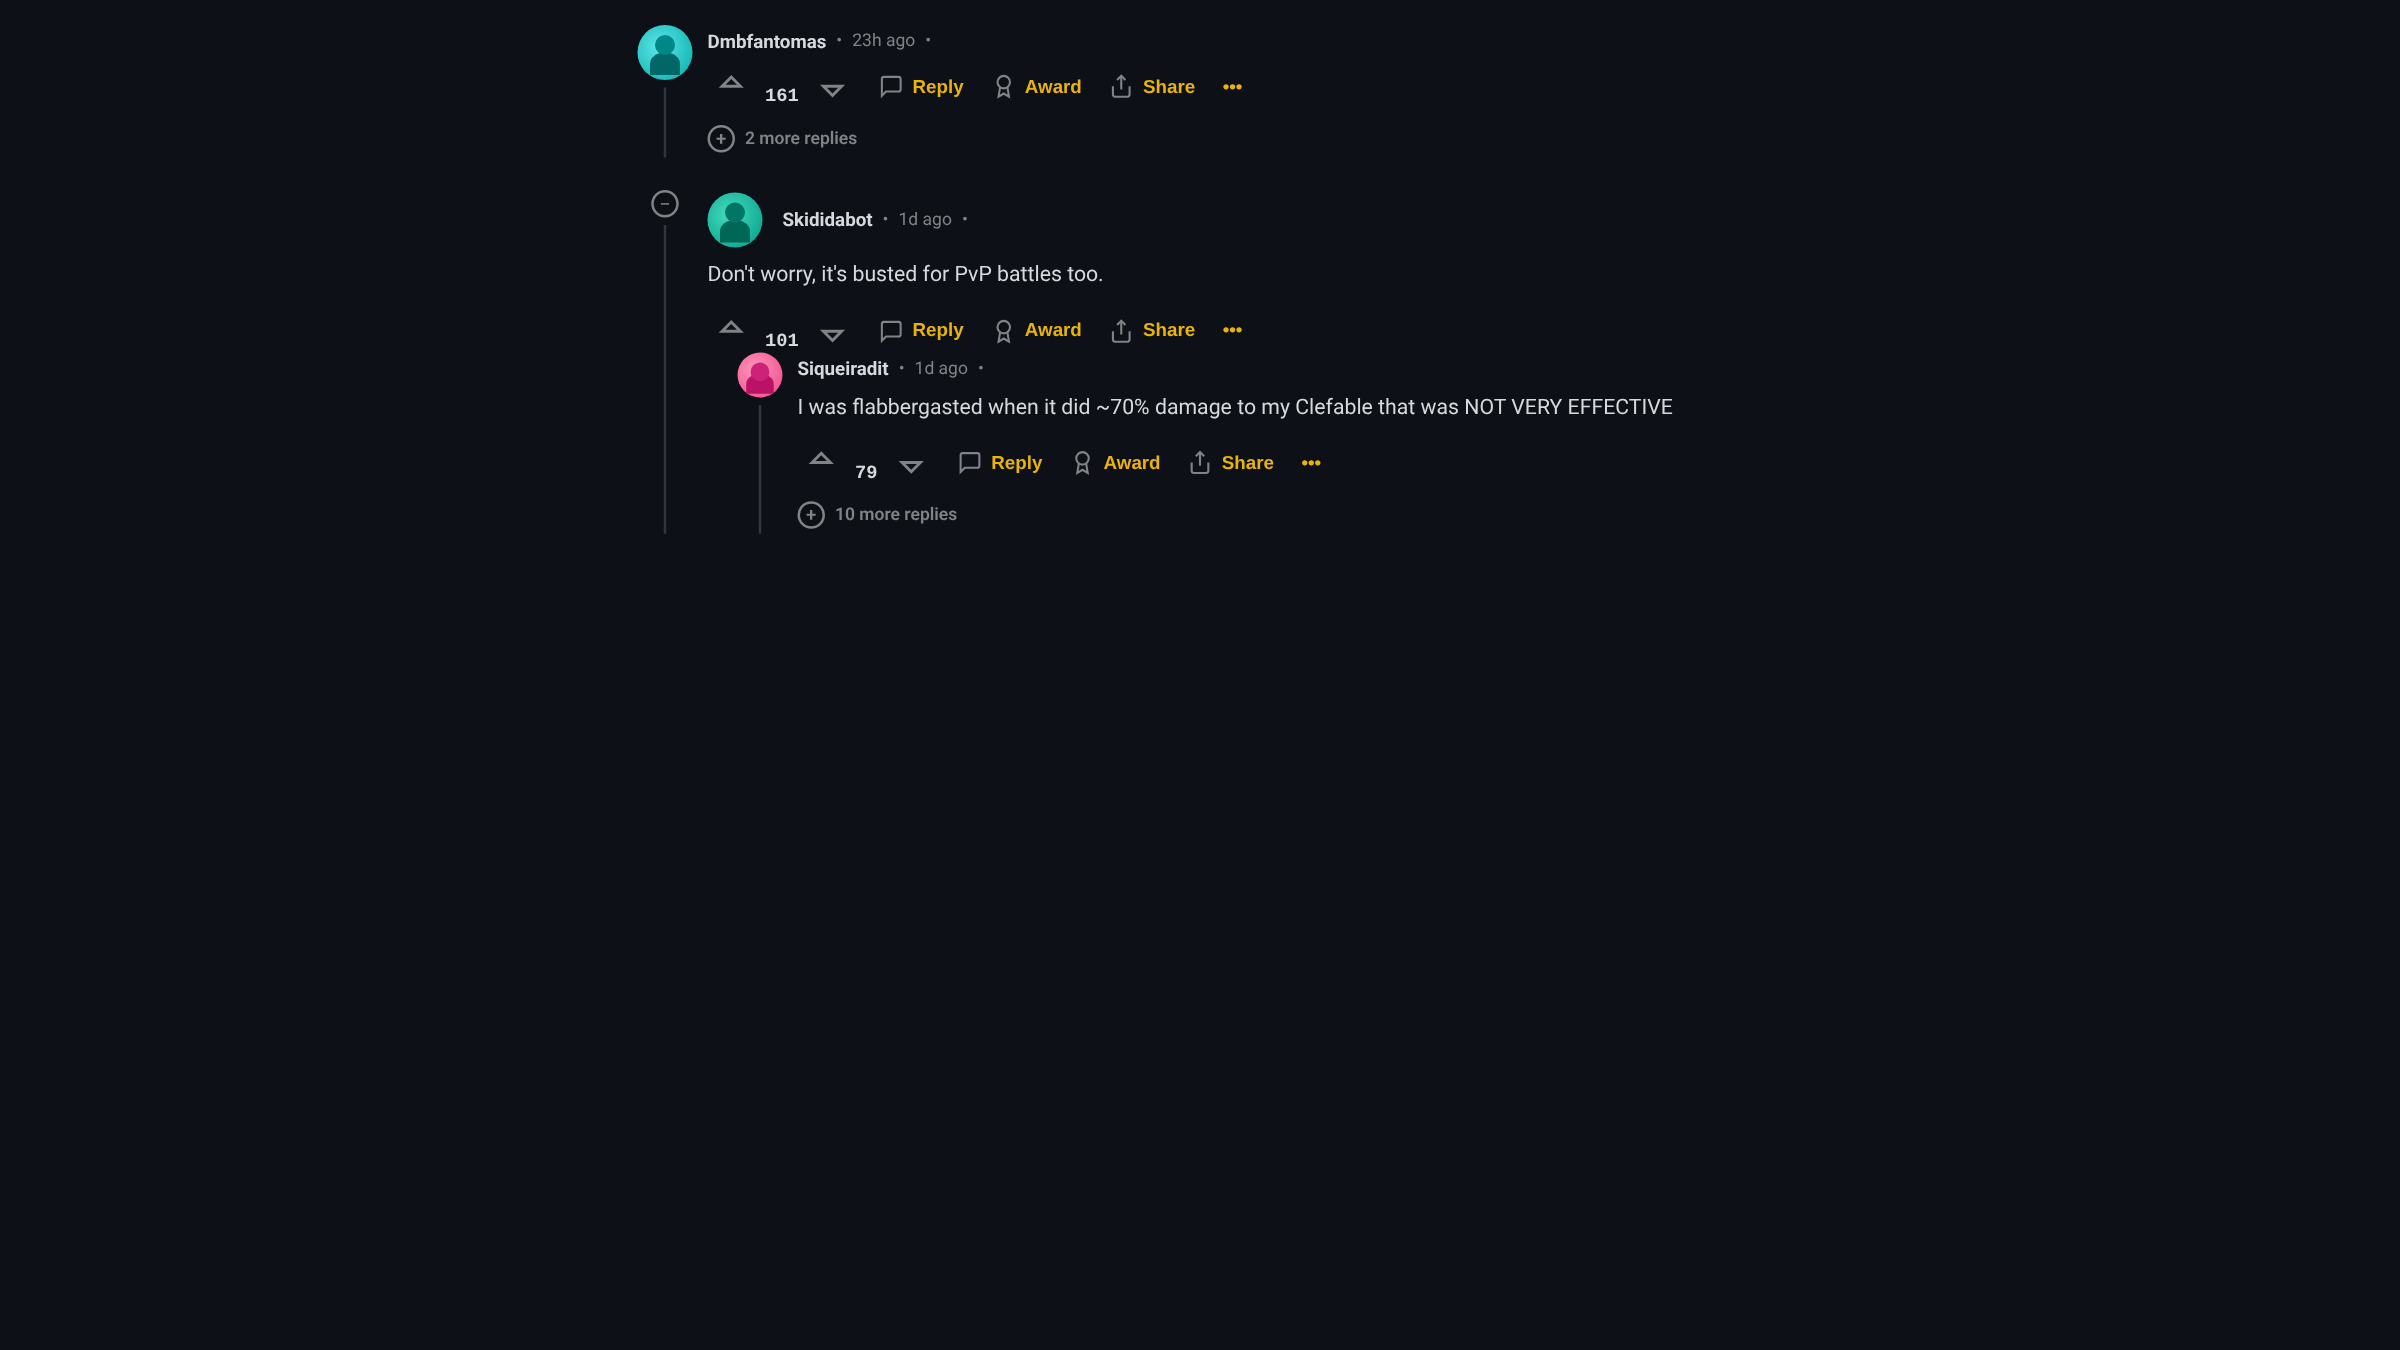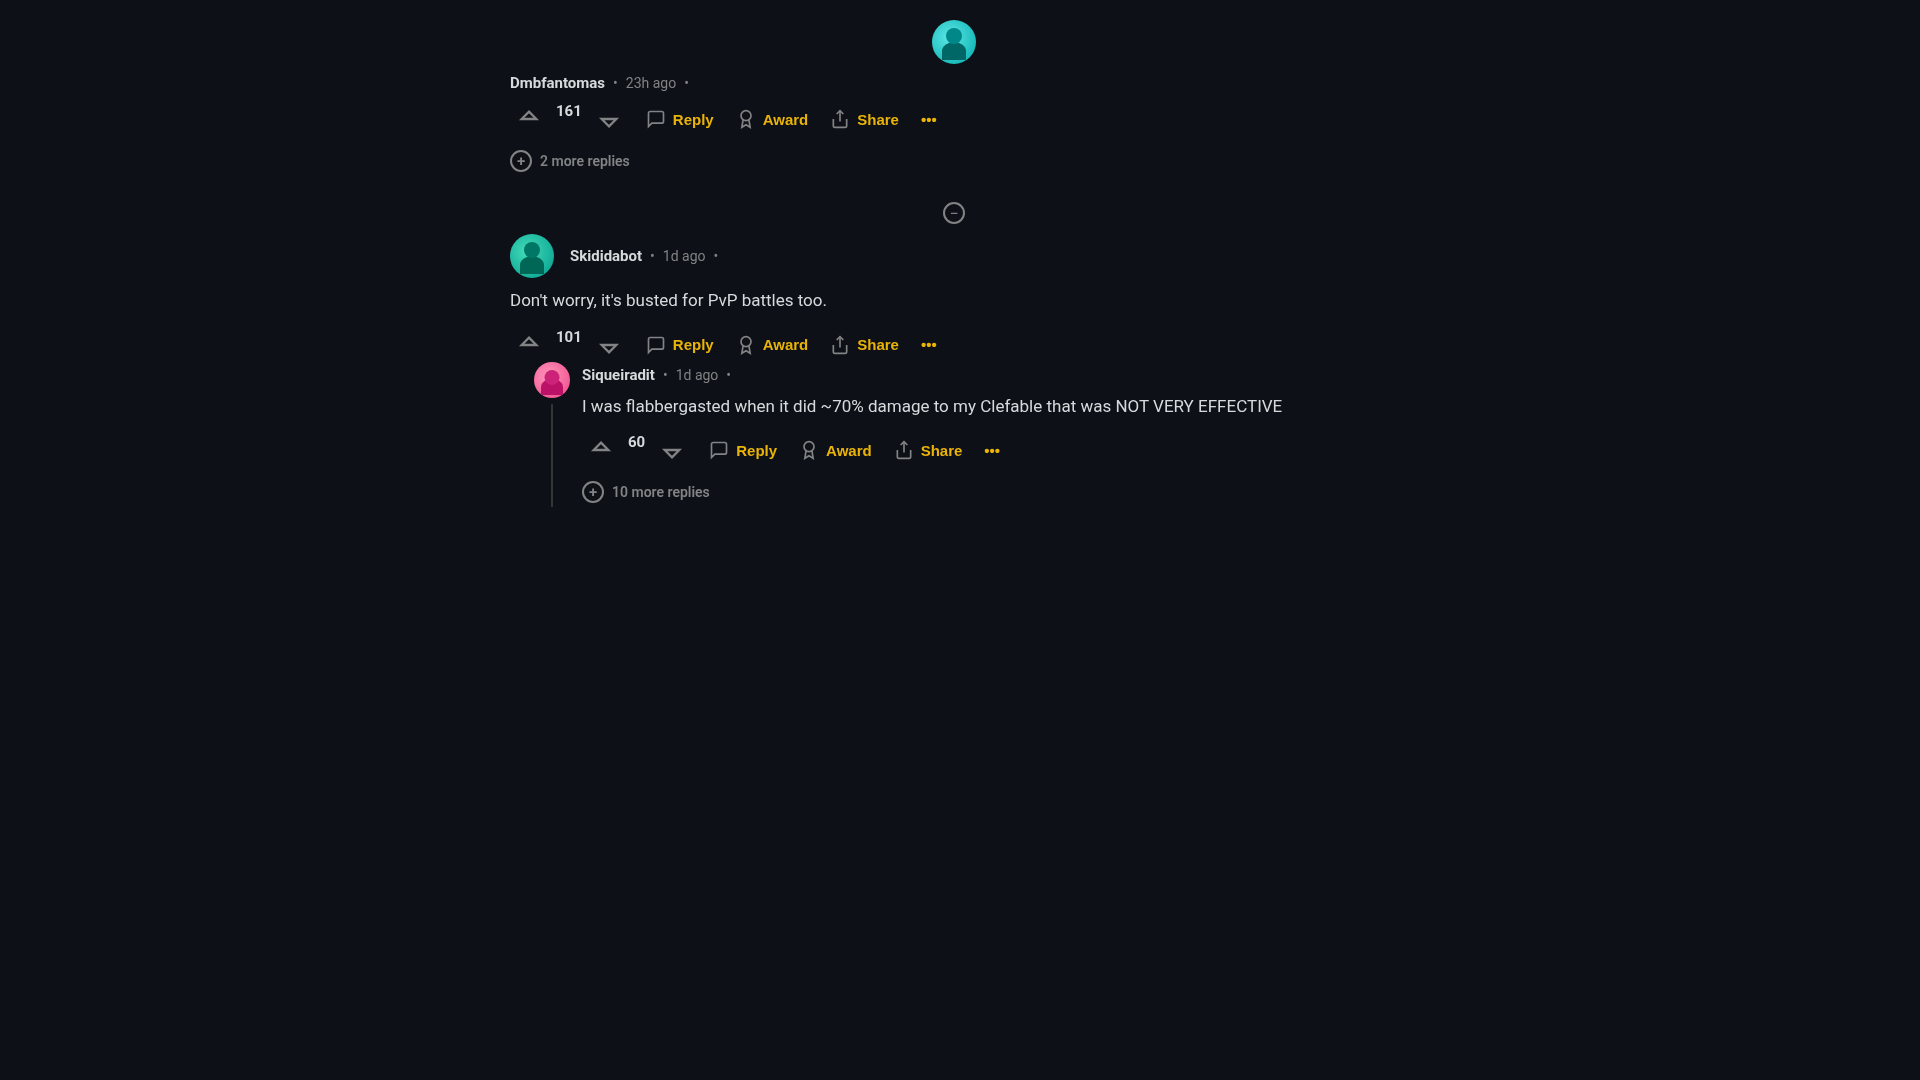--- a/index.html
+++ b/index.html
@@ -15,21 +15,21 @@
     }
 
     .comments-container {
       padding: 20px 0;
       max-width: 900px;
       margin: 0 auto;
     }
 
     .comment {
       display: flex;
-      flex-direction: column;
+      flex-direction: row;
       margin-bottom: 24px;
       position: relative;
     }
 
     .comment-left {
       display: flex;
       flex-direction: column;
       align-items: center;
       margin-right: 12px;
       min-width: 44px;
@@ -189,23 +189,24 @@
 
     .action-bar {
       display: flex;
       align-items: center;
       gap: 6px;
       flex-wrap: wrap;
     }
 
     .vote-section {
       display: flex;
-      align-items: flex-start;
+      align-items: flex-end;
       gap: 8px;
       margin-right: 4px;
+      font-family: Liberation Mono, monospace;
     }
 
     .action-btn {
       display: flex;
       align-items: center;
       gap: 7px;
       background: transparent;
       border: none;
       color: #eab308;
       font-size: 15px;
@@ -409,21 +410,21 @@
             <span class="dot">•</span>
           </div>
           <p class="comment-text">I was flabbergasted when it did ~70% damage to my Clefable that was NOT VERY EFFECTIVE</p>
           <div class="action-bar">
             <div class="vote-section">
               <button class="action-btn">
                 <svg class="upvote-svg" viewBox="0 0 24 24" fill="none" stroke="#818384" stroke-width="2.5">
                   <path d="M12 4l8 8H4l8-8z"></path>
                 </svg>
               </button>
-              <span class="vote-count">60</span>
+              <span class="vote-count">79</span>
               <button class="action-btn">
                 <svg class="downvote-svg" viewBox="0 0 24 24" fill="none" stroke="#818384" stroke-width="2.5">
                   <path d="M12 20l8-8H4l8 8z"></path>
                 </svg>
               </button>
             </div>
             <button class="action-btn">
               <svg class="reply-svg" viewBox="0 0 24 24" fill="none" stroke="#818384" stroke-width="2">
                 <path d="M21 15a2 2 0 0 1-2 2H7l-4 4V5a2 2 0 0 1 2-2h14a2 2 0 0 1 2 2z"></path>
               </svg>

